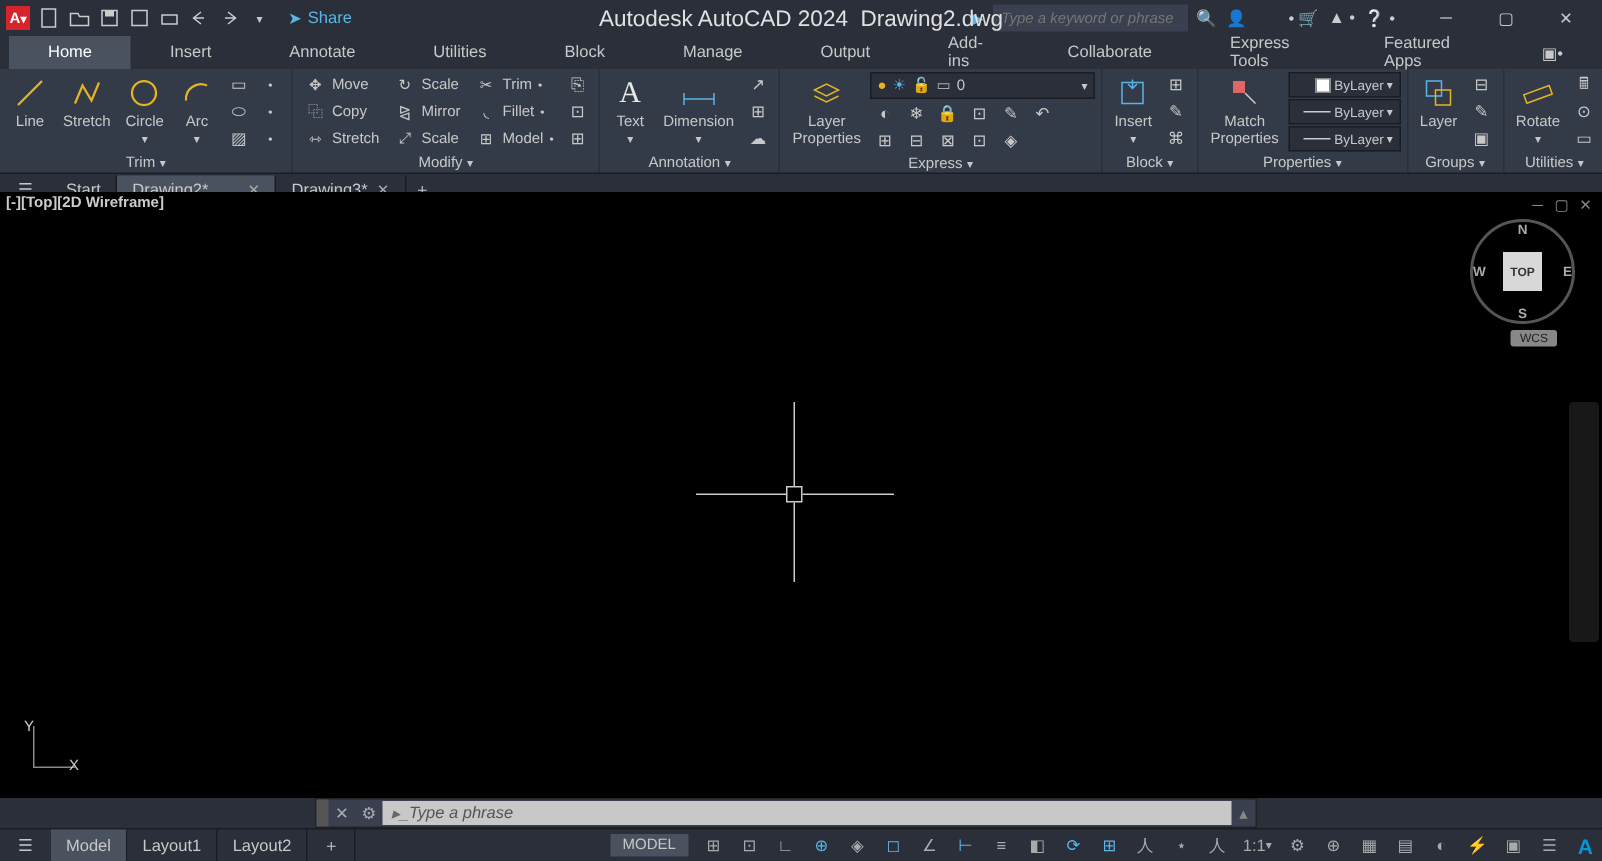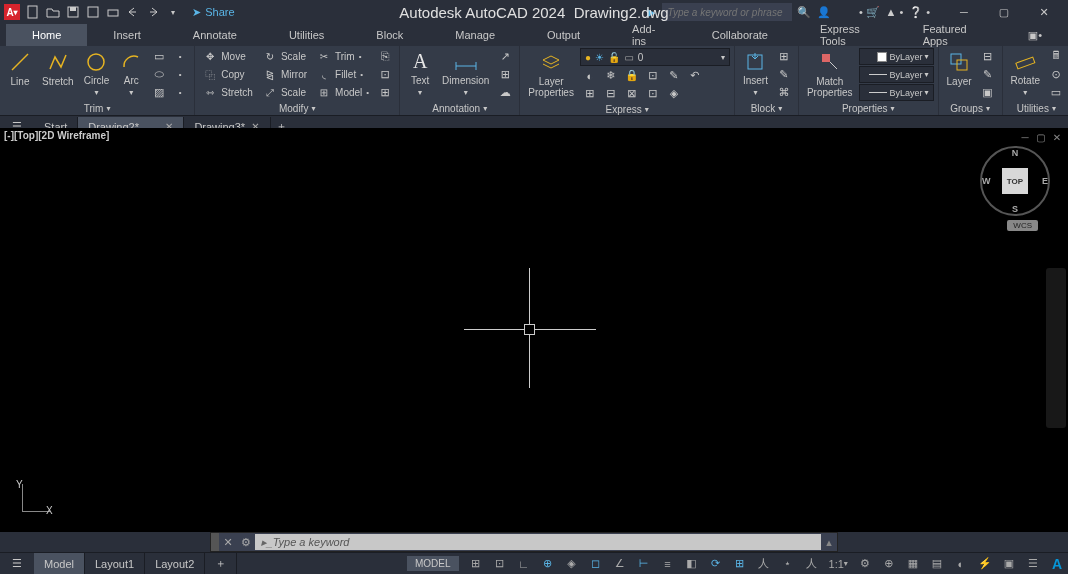--- a/index.html
+++ b/index.html
@@ -509,21 +509,21 @@
   <div class="wcs-badge">WCS</div>
   <div class="navbar-right"></div>
 </div>
 
 <div class="cmdline">
   <div class="cmd-handle"></div>
   <div class="cmd-close">✕</div>
   <div class="cmd-icon" style="color:#aaa">⚙</div>
   <div class="cmd-input">
       <span style="color:#666">▸_ </span>
-      <span>Type a keyword</span>
+      <span>Type a phrase</span>
     </div>
   <div style="width:16px;text-align:center;color:#888">▴</div>
 </div>
 
 <div class="statusbar">
   <div class="hamburger">☰</div>
   <div class="layout-tabs">
     <div class="layout-tab active">Model</div>
     <div class="layout-tab">Layout1</div>
     <div class="layout-tab">Layout2</div>

